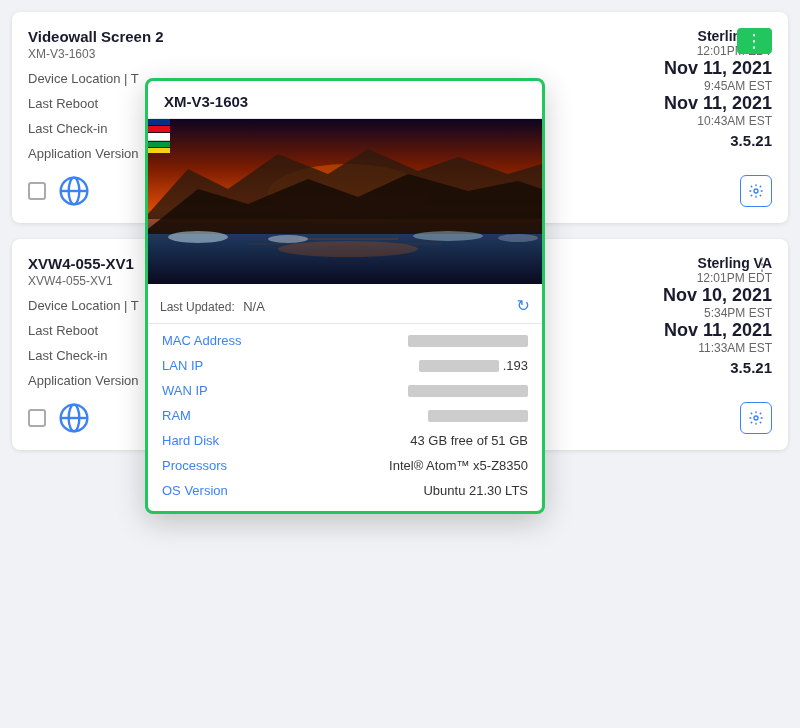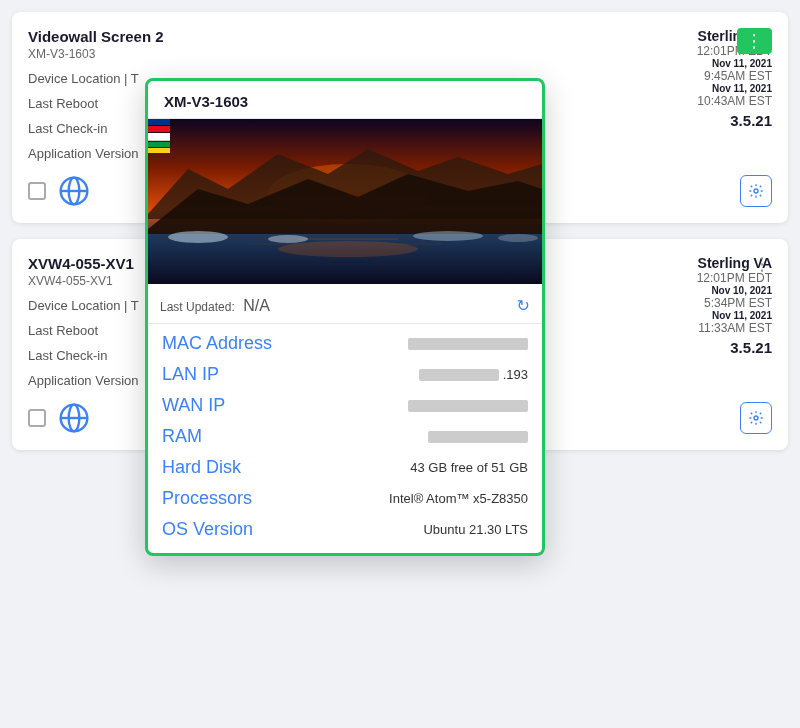--- a/index.html
+++ b/index.html
@@ -63,21 +63,21 @@
       color: #1a1a2e;
     }
 
     .card-right .datetime {
       font-size: 12px;
       color: #666;
     }
 
     .card-right .date-bold {
       font-weight: 700;
-      font-size: 10px;
+      font-size: 18px;
       color: #1a1a2e;
     }
 
     .card-right .version {
       font-weight: 700;
       font-size: 15px;
       color: #1a1a2e;
       margin-top: 4px;
     }
 
@@ -170,21 +170,21 @@
       border-bottom: 1px solid #e5e7eb;
     }
 
     .last-updated-label {
       font-size: 12px;
       color: #555;
       margin-top: 6px;
     }
 
     .last-updated-value {
-      font-size: 16px;
+      font-size: 13px;
       color: #555;
       margin-left: 4px;
     }
 
     .refresh-icon {
       color: #3b82f6;
       cursor: pointer;
       font-size: 16px;
     }
 
@@ -193,21 +193,21 @@
     }
 
     .info-row {
       display: flex;
       justify-content: space-between;
       align-items: center;
       padding: 5px 14px;
     }
 
     .info-label {
-      font-size: 18px;
+      font-size: 13px;
       color: #3b82f6;
     }
 
     .info-value {
       font-size: 13px;
       color: #333;
       text-align: right;
     }
 
     .info-value.blurred {

